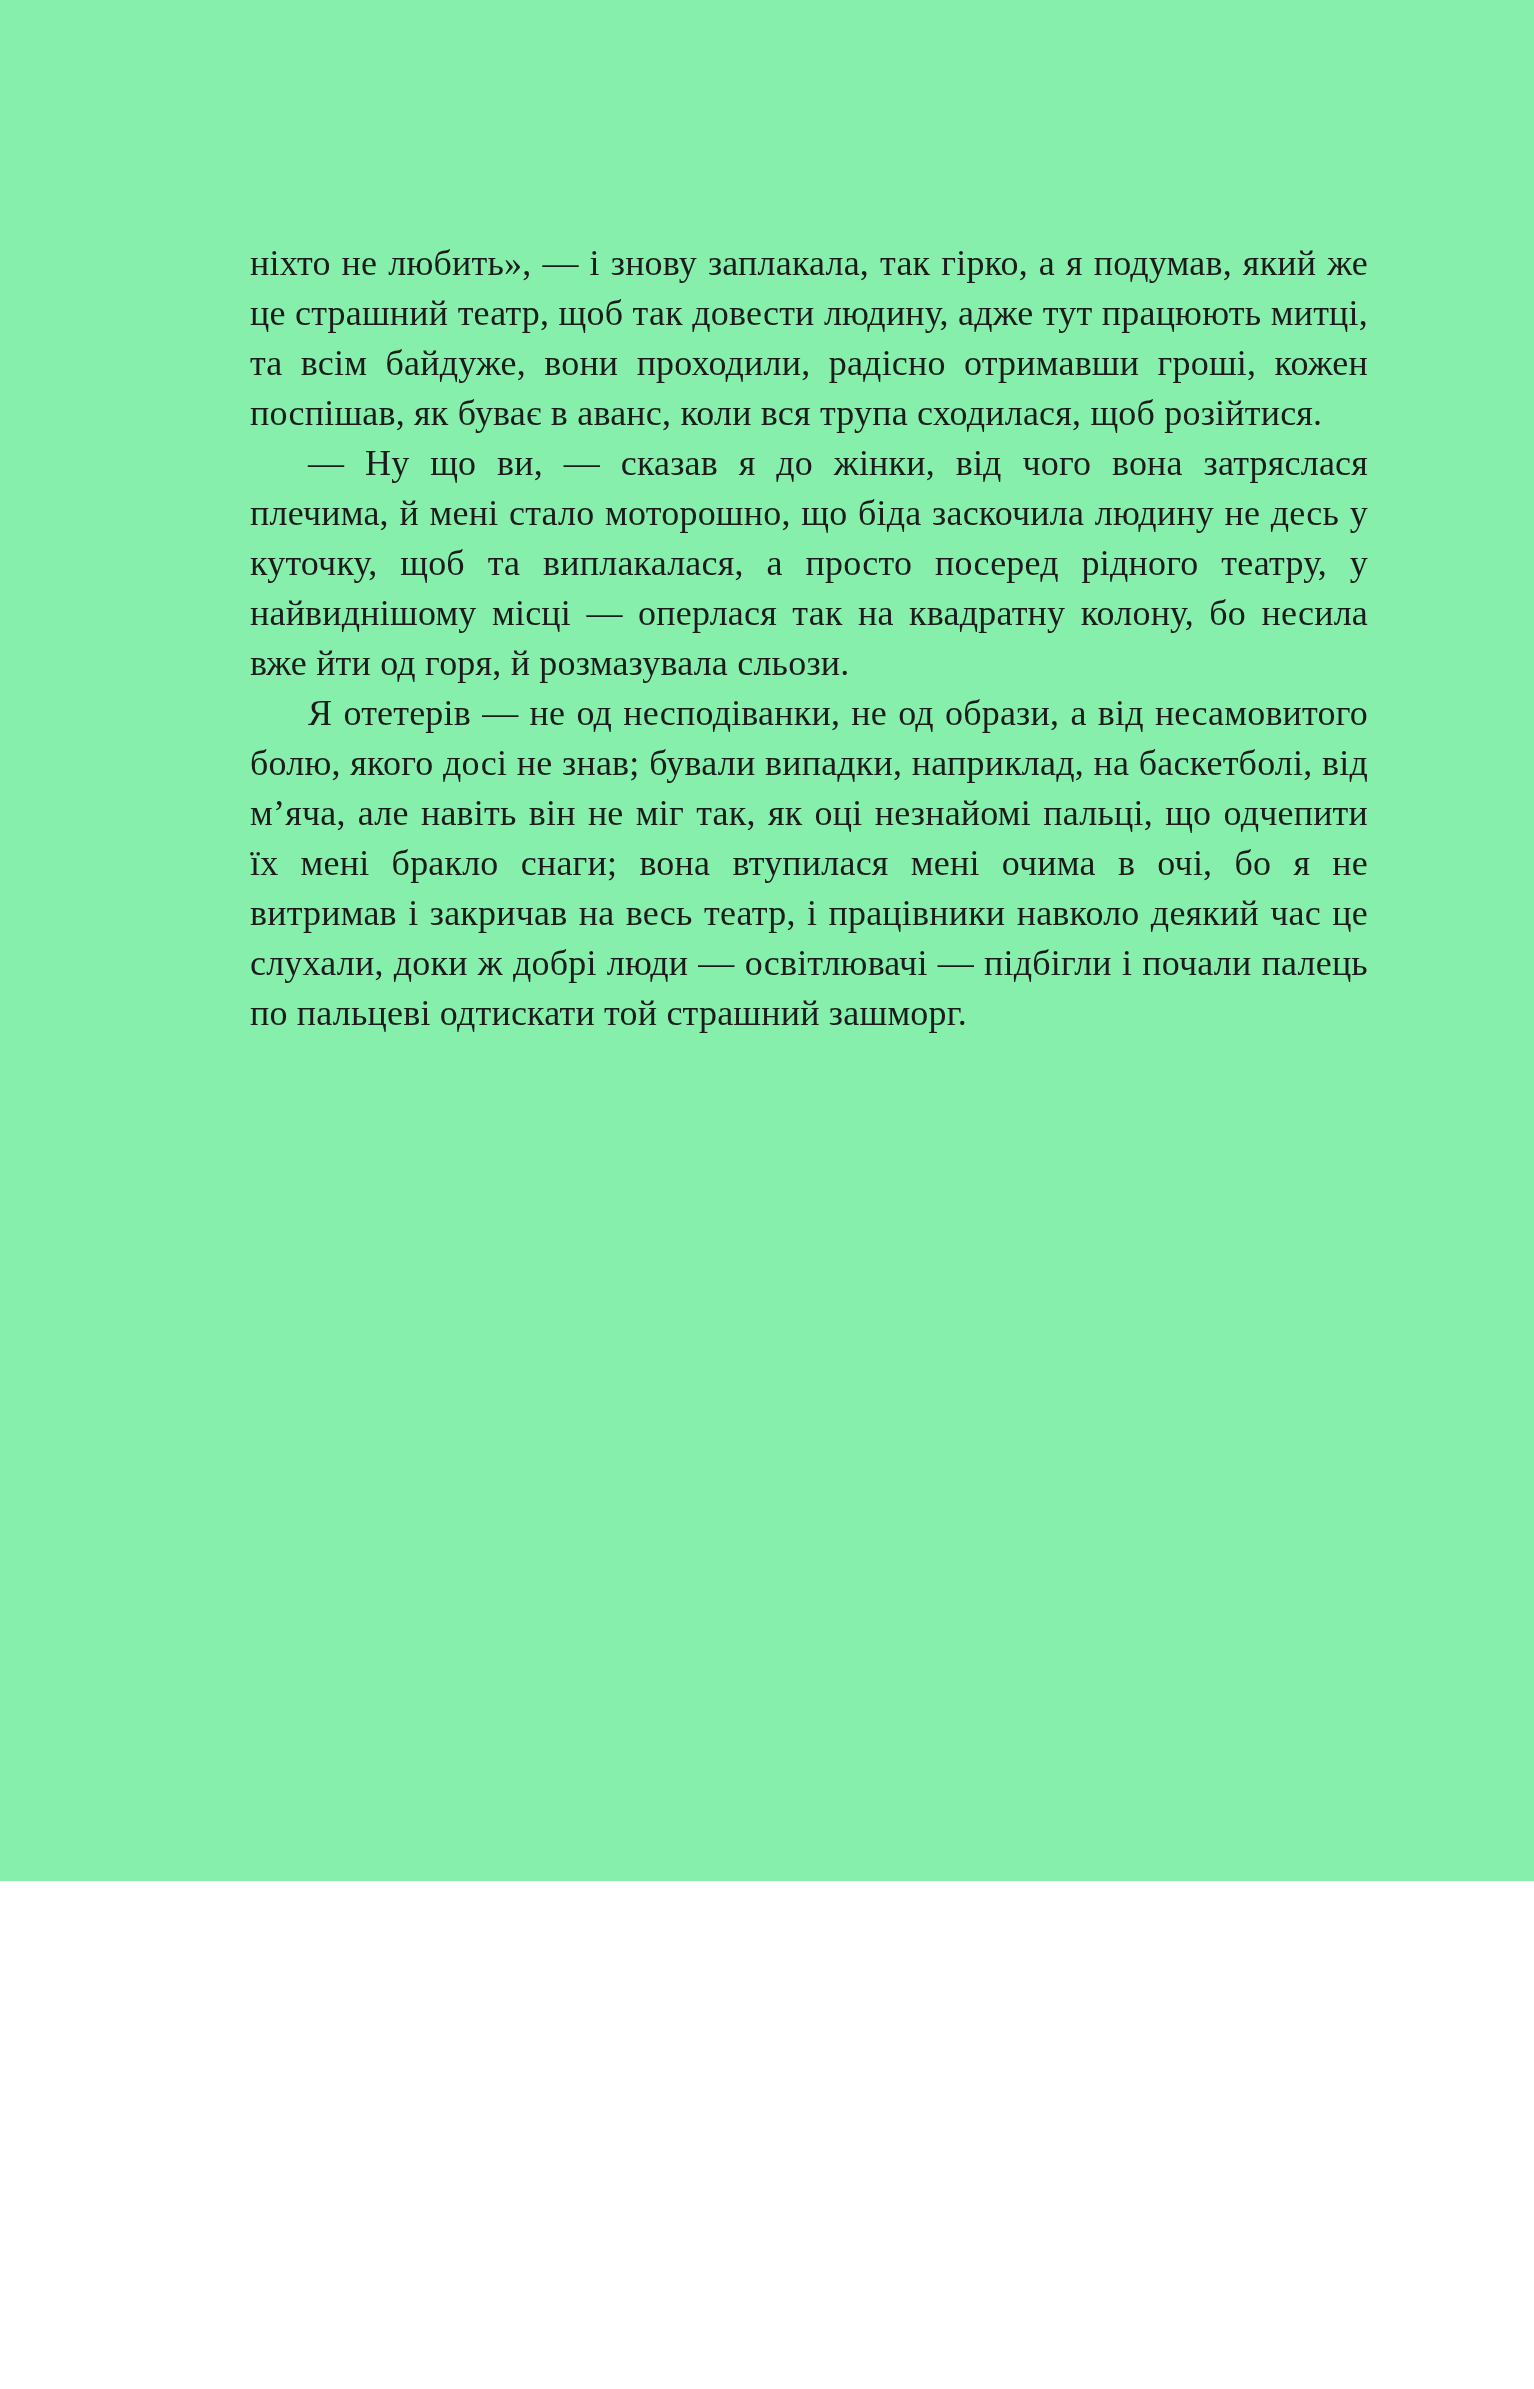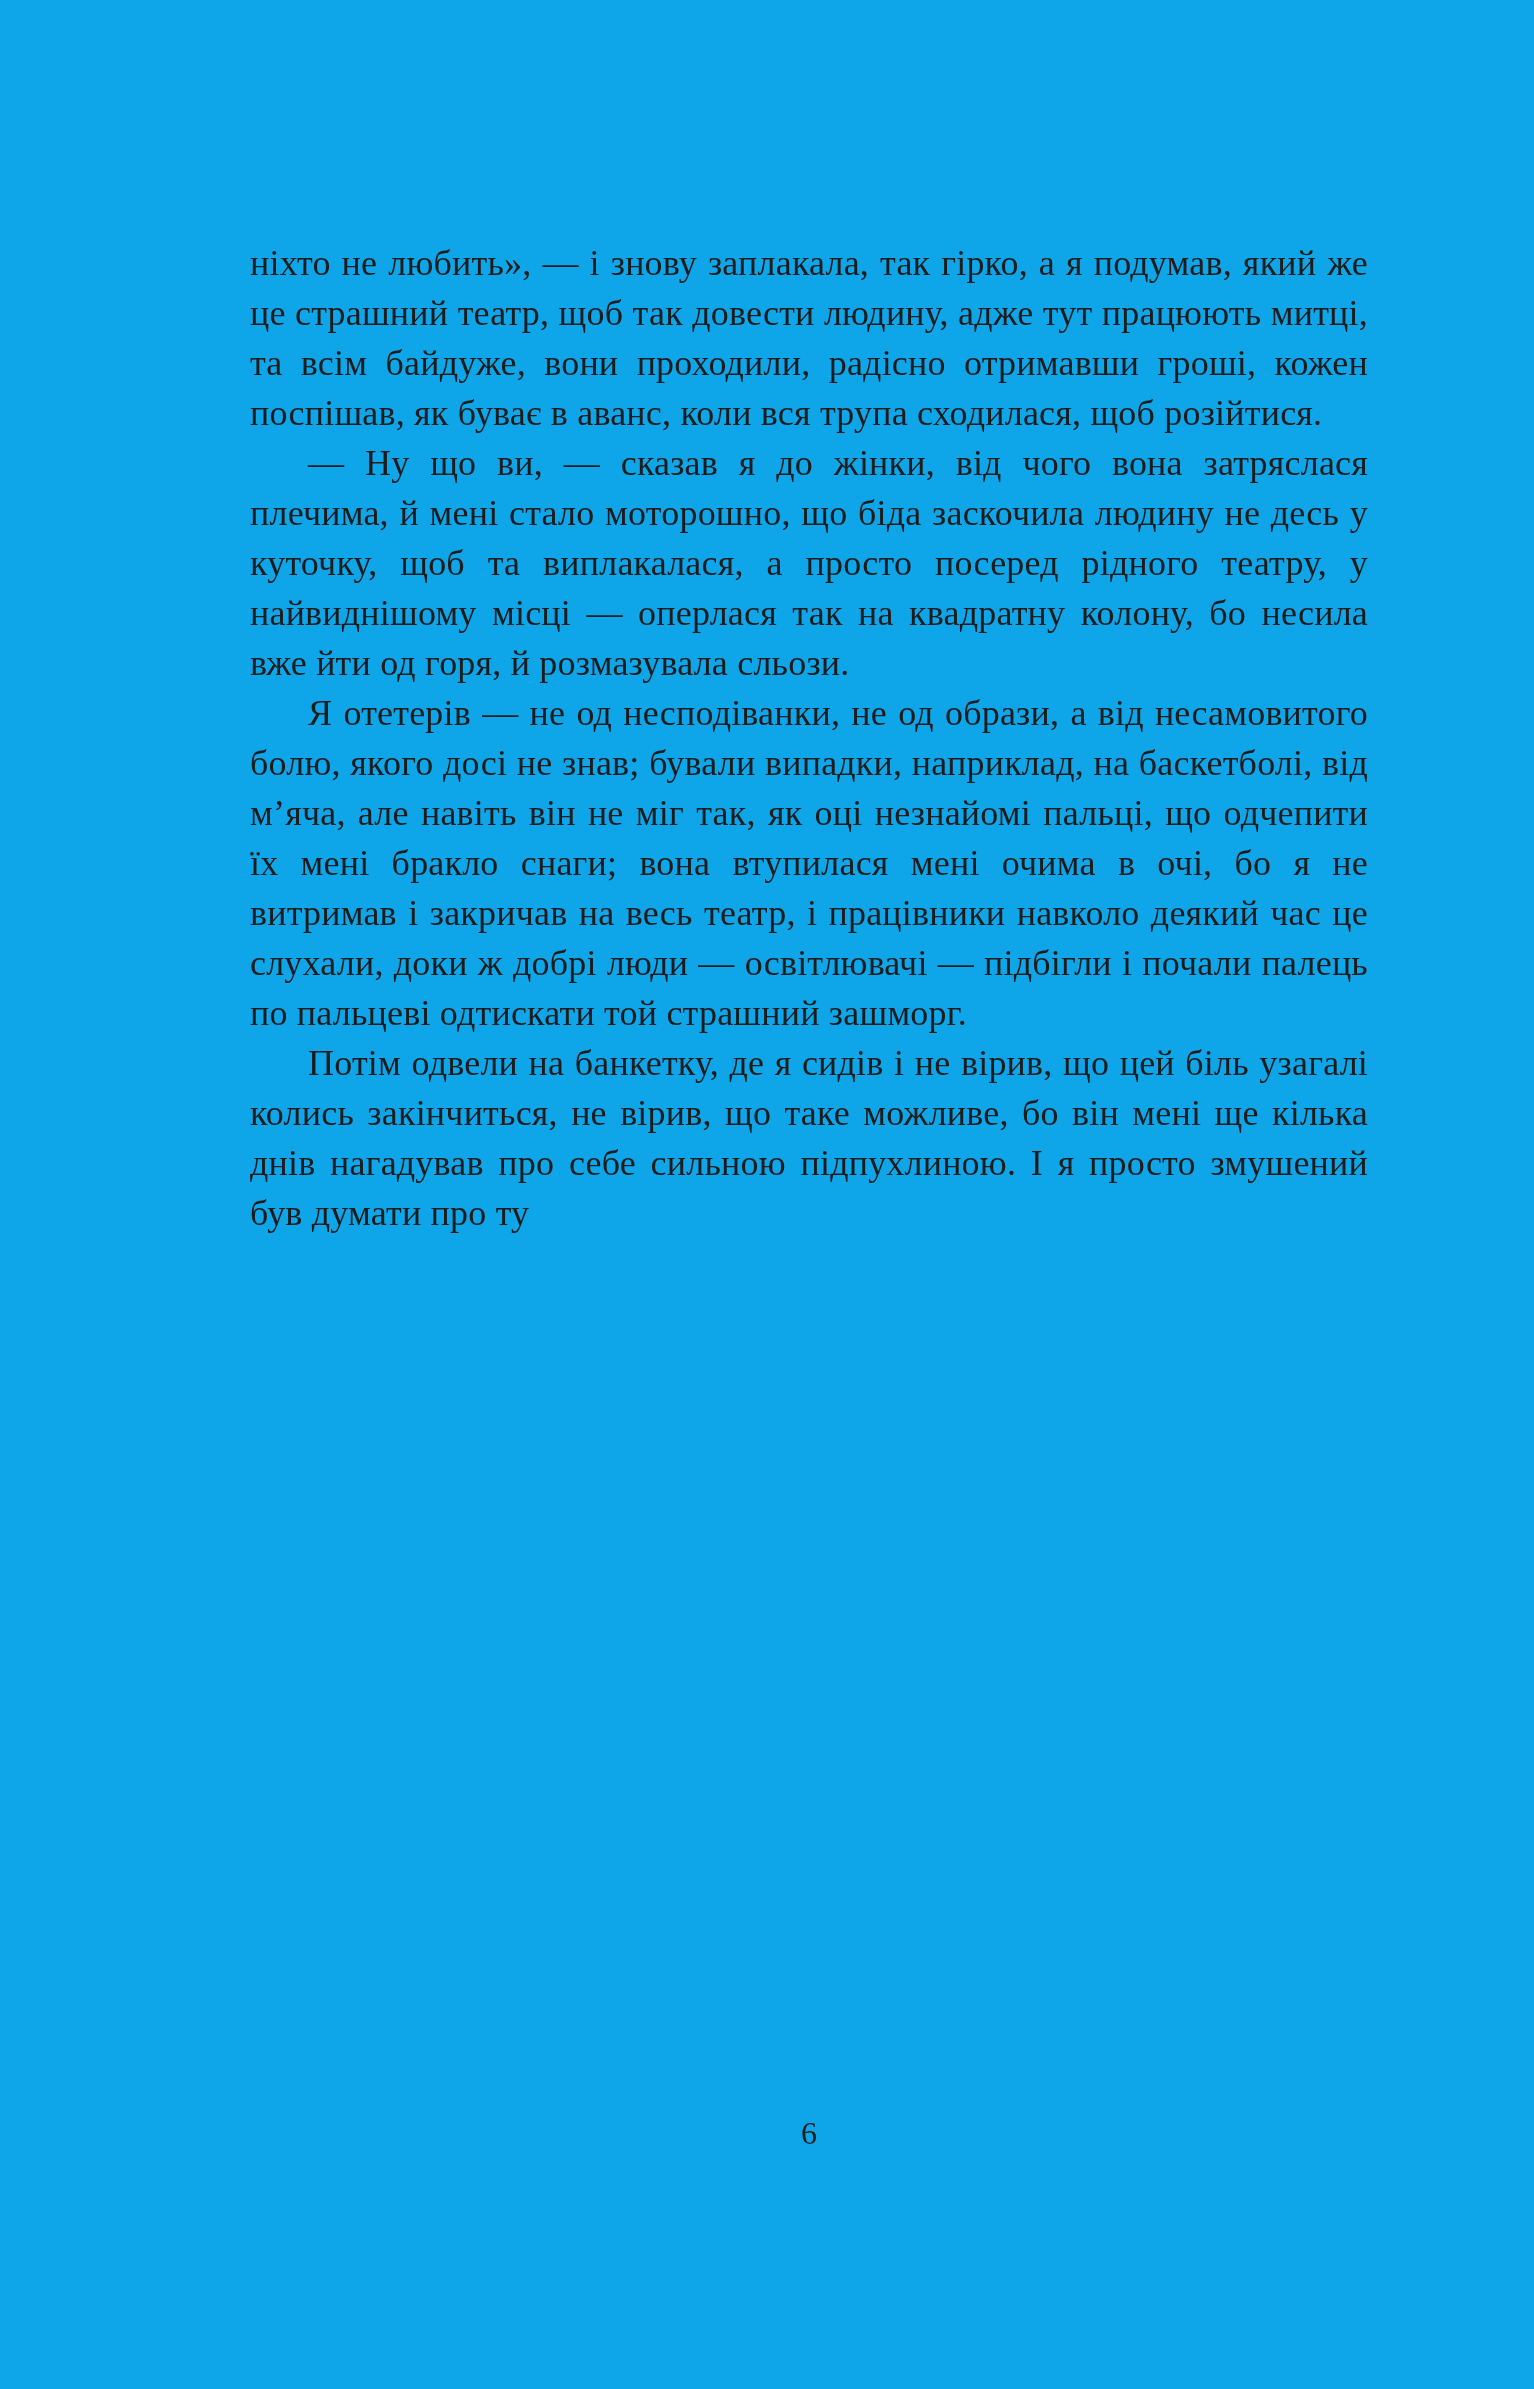--- a/index.html
+++ b/index.html
@@ -3,22 +3,22 @@
 <meta charset="utf-8">
 <style>
   html, body {
     margin: 0;
     padding: 0;
     background: #ffffff;
   }
   .page {
     position: relative;
     width: 1535px;
-    height: 2389px;
-    background: #0ea5e9;
+    height: 1881px;
+    background: #86efac;
     font-family: "Liberation Serif", "DejaVu Serif", serif;
     color: #1c1c1c;
     overflow: hidden;
   }
   .text-block {
     position: absolute;
     left: 250px;
     top: 238px;
     width: 1118px;
     font-size: 36px;
@@ -48,19 +48,18 @@
 </style>
 </head>
 <body>
 
 <div class="page">
 
   <div class="text-block">
     <p class="no-indent">ніхто не любить», — і знову заплакала, так гірко, а я подумав, який же це страшний театр, щоб так довести людину, адже тут працюють митці, та всім байдуже, вони проходили, радісно отримавши гроші, кожен поспішав, як буває в аванс, коли вся трупа сходилася, щоб розійтися.</p>
     <p>— Ну що ви, — сказав я до жінки, від чого вона затряслася плечима, й мені стало моторошно, що біда заскочила людину не десь у куточку, щоб та виплакалася, а просто посеред рідного театру, у найвиднішому місці — оперлася так на квадратну колону, бо несила вже йти од горя, й розмазувала сльози.</p>
     <p>Я отетерів — не од несподіванки, не од образи, а від несамовитого болю, якого досі не знав; бували випадки, наприклад, на баскетболі, від м’яча, але навіть він не міг так, як оці незнайомі пальці, що одчепити їх мені бракло снаги; вона втупилася мені очима в очі, бо я не витримав і закричав на весь театр, і працівники навколо деякий час це слухали, доки ж добрі люди — освітлювачі — підбігли і почали палець по пальцеві одтискати той страшний зашморг.</p>
-    <p>Потім одвели на банкетку, де я сидів і не вірив, що цей біль узагалі колись закінчиться, не вірив, що таке можливе, бо він мені ще кілька днів нагадував про себе сильною підпухлиною. І я просто змушений був думати про ту</p>
   </div>
 
   <div class="page-number">6</div>
 
 </div>
 
 
 </body></html>

